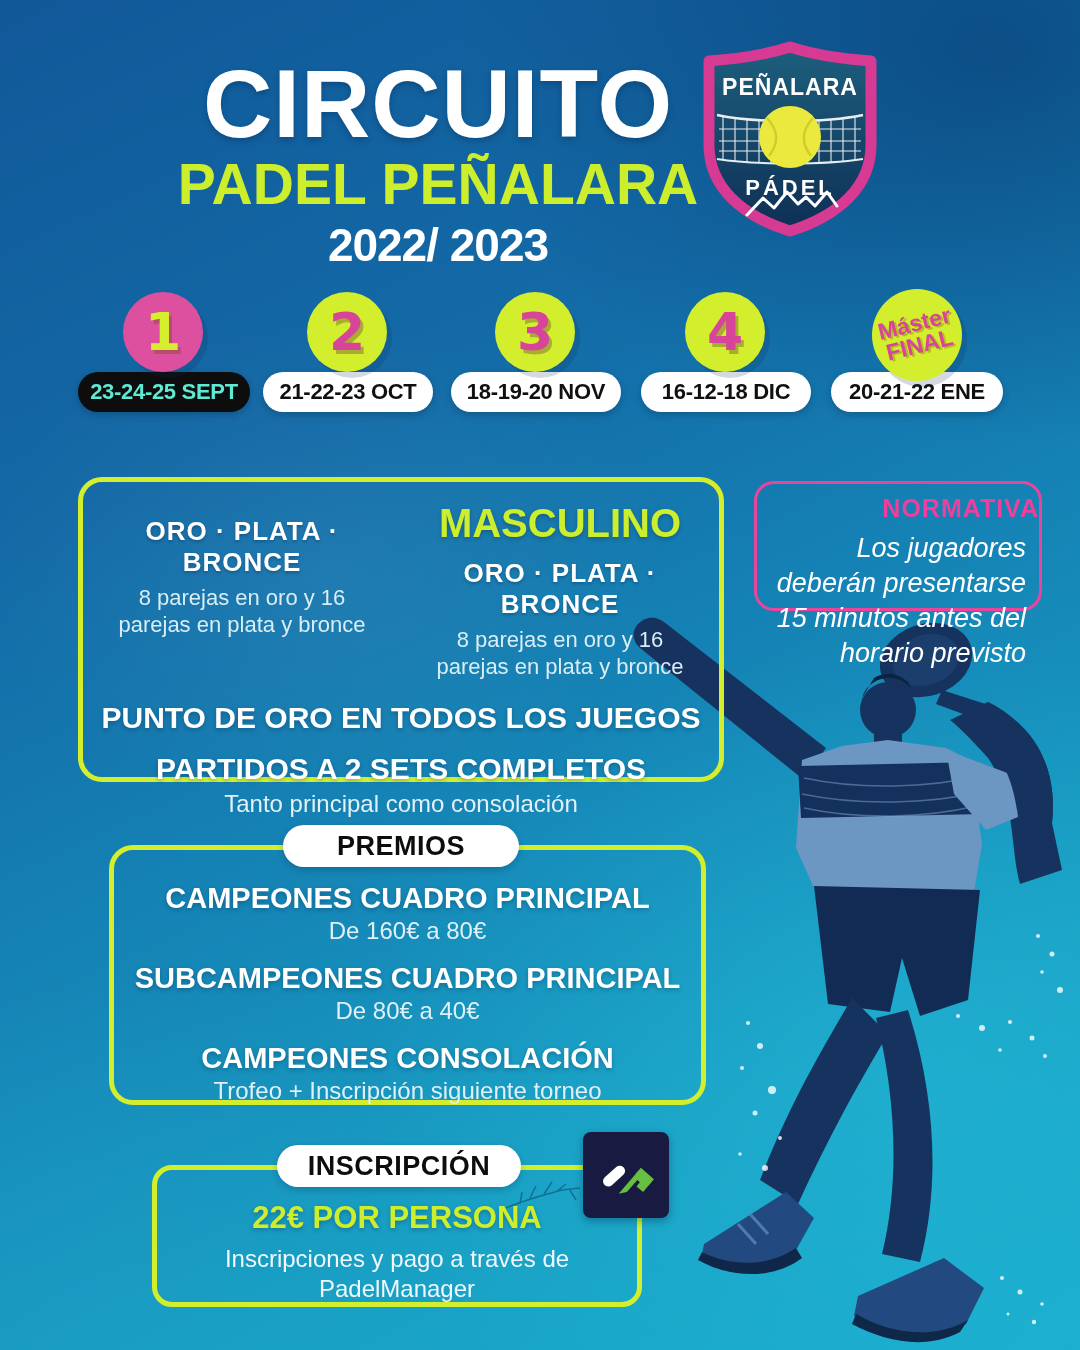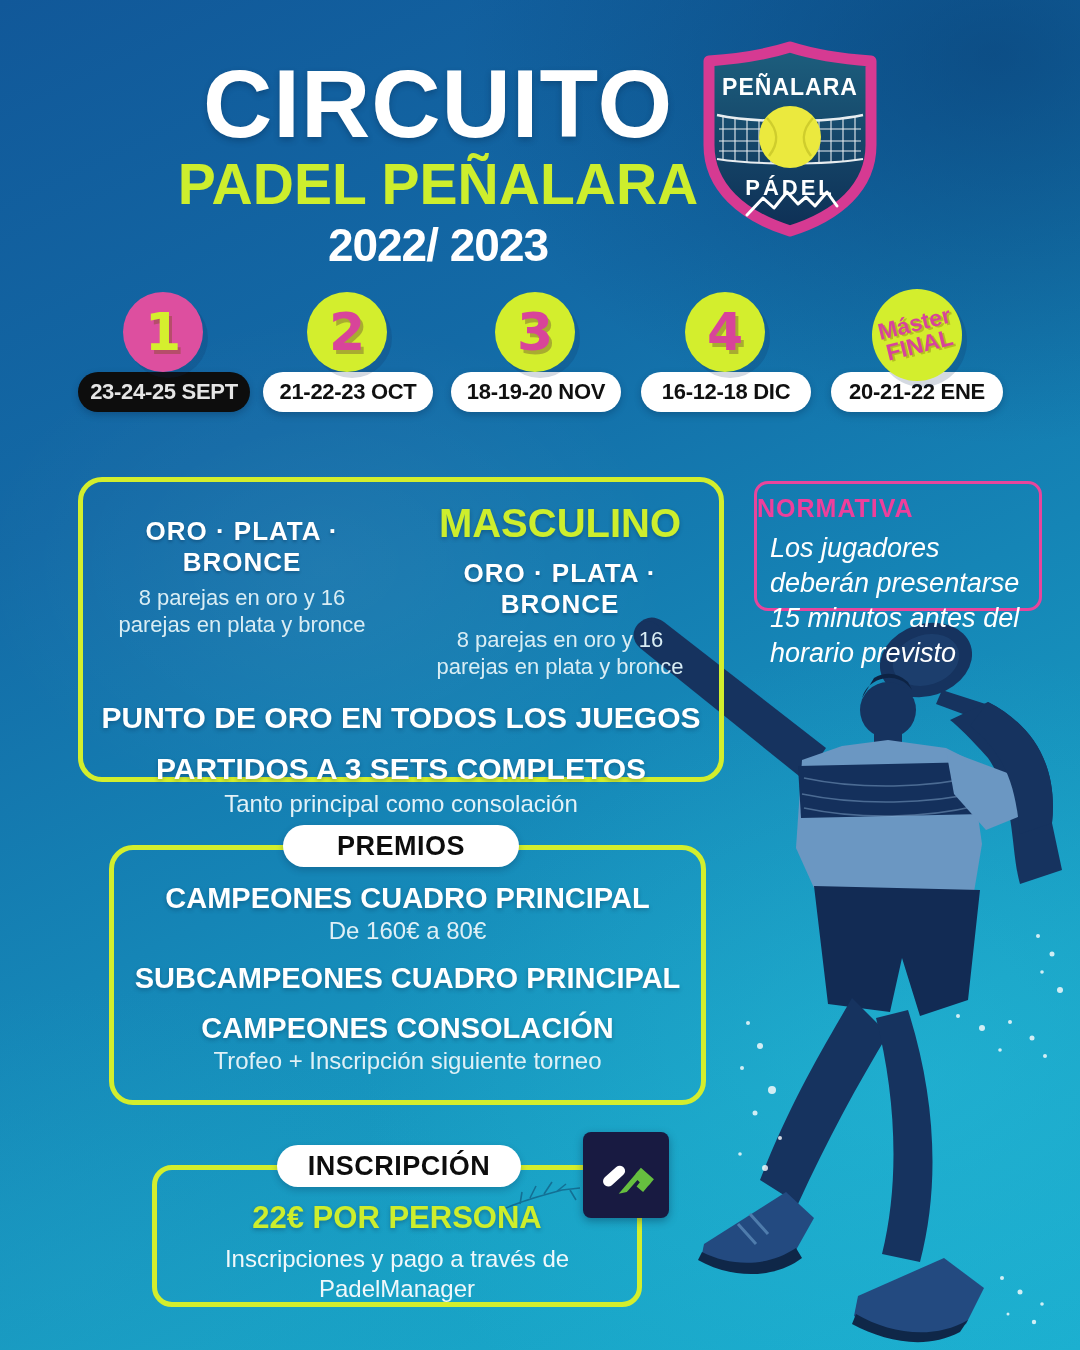--- a/index.html
+++ b/index.html
@@ -29,37 +29,37 @@
   .circle.pink{background:#dd4f9f;}
   .num{font-family:"DejaVu Sans",sans-serif;font-weight:700;font-size:52px;color:#d8449a;
     text-shadow:3px 4px 0 rgba(70,20,55,.30);}
   .circle.pink .num{color:#d5ef2e;text-shadow:3px 4px 0 rgba(110,75,10,.35);}
   .circle.master{width:90px;height:92px;}
   .master-text{transform:rotate(-14deg);text-align:center;font-weight:700;font-size:23px;line-height:.95;
     color:#d8449a;text-shadow:2px 2px 0 rgba(110,75,10,.30);}
   .date-pill{position:absolute;height:40px;background:#ffffff;border-radius:999px;color:#101010;
     font-weight:700;font-size:22px;display:flex;align-items:center;justify-content:center;z-index:2;
     box-shadow:0 3px 7px rgba(0,25,55,.25);letter-spacing:-.3px;}
-  .date-pill.dark{background:#0d0d0d;color:#e5e5e5;}
+  .date-pill.dark{background:#0d0d0d;color:#5eead4;}
   
   .section-pill{position:absolute;background:#ffffff;border-radius:999px;color:#0d0d0d;font-weight:700;
     font-size:27px;display:flex;align-items:center;justify-content:center;z-index:5;letter-spacing:.5px;
     box-shadow:0 3px 7px rgba(0,25,55,.22);}
   .outline-box{position:absolute;border:5px solid #d3ee2d;border-radius:24px;z-index:4;text-align:center;}
   .cat-cols{display:flex;padding-top:20px;}
   .cat-col{width:50%;}
   .cat-title{font-size:40px;font-weight:700;color:#cdee2d;line-height:1.05;text-shadow:0 2px 4px rgba(0,30,60,.3);}
   .cat-levels{font-size:26px;font-weight:700;color:#ffffff;margin-top:14px;letter-spacing:1px;
     text-shadow:0 2px 3px rgba(0,30,60,.3);}
   .cat-detail{font-size:22px;color:#d9edf4;line-height:1.22;max-width:252px;margin:7px auto 0;}
   .rule-big{font-size:30px;font-weight:700;color:#ffffff;text-shadow:0 2px 4px rgba(0,30,60,.3);}
   .rule1{margin-top:20px;}
   .rule2{margin-top:17px;}
   .rule-sub{font-size:24px;color:#e2f1f7;margin-top:4px;}
-  .norm-box{position:absolute;border:3px solid #e8459c;border-radius:14px;z-index:4;text-align:left;
+  .norm-box{position:absolute;border:3px solid #e8459c;border-radius:20px;z-index:4;text-align:right;
     padding-top:10px;}
   .norm-title{font-size:25px;font-weight:700;color:#ee3f9c;letter-spacing:1px;}
   .norm-body{font-size:27px;color:#ffffff;line-height:1.3;margin:8px auto 0;max-width:256px;font-style:italic;}
   .premio-item{margin-bottom:17px;}
   .premio-title{font-size:29px;font-weight:700;color:#ffffff;text-shadow:0 2px 4px rgba(0,30,60,.3);}
   .premio-detail{font-size:24px;color:#dff0f6;margin-top:2px;}
   .insc-price{font-size:31px;font-weight:700;color:#cdee2d;text-shadow:0 2px 4px rgba(0,30,60,.3);}
   .insc-detail{font-size:24px;color:#f0f8fb;line-height:1.25;max-width:430px;margin:8px auto 0;}
   .pm-logo{position:absolute;left:583px;top:1132px;width:86px;height:86px;background:#181a41;
     border-radius:8px;z-index:6;display:flex;align-items:center;justify-content:center;
@@ -212,37 +212,38 @@
         <div class="cat-levels">ORO · PLATA · BRONCE</div>
         <div class="cat-detail">8 parejas en oro y 16 parejas en plata y bronce</div>
       </div>
       <div class="cat-col">
         <div class="cat-title">MASCULINO</div>
         <div class="cat-levels">ORO · PLATA · BRONCE</div>
         <div class="cat-detail">8 parejas en oro y 16 parejas en plata y bronce</div>
       </div>
     </div>
     <div class="rule-big rule1">PUNTO DE ORO EN TODOS LOS JUEGOS</div>
-    <div class="rule-big rule2">PARTIDOS A 3 SETS COMPLETOS</div>
+    <div class="rule-big rule2">PARTIDOS A 2 SETS COMPLETOS</div>
     <div class="rule-sub">Tanto principal como consolación</div>
   </div>
 
   <div class="norm-box" style="left:754px;top:481px;width:288px;height:130px;">
     <div class="norm-title">NORMATIVA</div>
     <div class="norm-body">Los jugadores deberán presentarse 15 minutos antes del horario previsto</div>
   </div>
 
   <div class="section-pill" style="left:283px;top:825px;width:236px;height:42px;">PREMIOS</div>
   <div class="outline-box" style="left:109px;top:845px;width:597px;height:260px;padding-top:32px;">
     <div class="premio-item">
       <div class="premio-title">CAMPEONES CUADRO PRINCIPAL</div>
       <div class="premio-detail">De 160€ a 80€</div>
     </div>
     <div class="premio-item">
       <div class="premio-title">SUBCAMPEONES CUADRO PRINCIPAL</div>
+      <div class="premio-detail">De 80€ a 40€</div>
     </div>
     <div class="premio-item">
       <div class="premio-title">CAMPEONES CONSOLACIÓN</div>
       <div class="premio-detail">Trofeo + Inscripción siguiente torneo</div>
     </div>
   </div>
 
   <div class="section-pill" style="left:277px;top:1145px;width:244px;height:42px;">INSCRIPCIÓN</div>
   <div class="outline-box" style="left:152px;top:1165px;width:490px;height:142px;padding-top:30px;border-radius:20px;">
     <div class="insc-price">22€ POR PERSONA</div>

